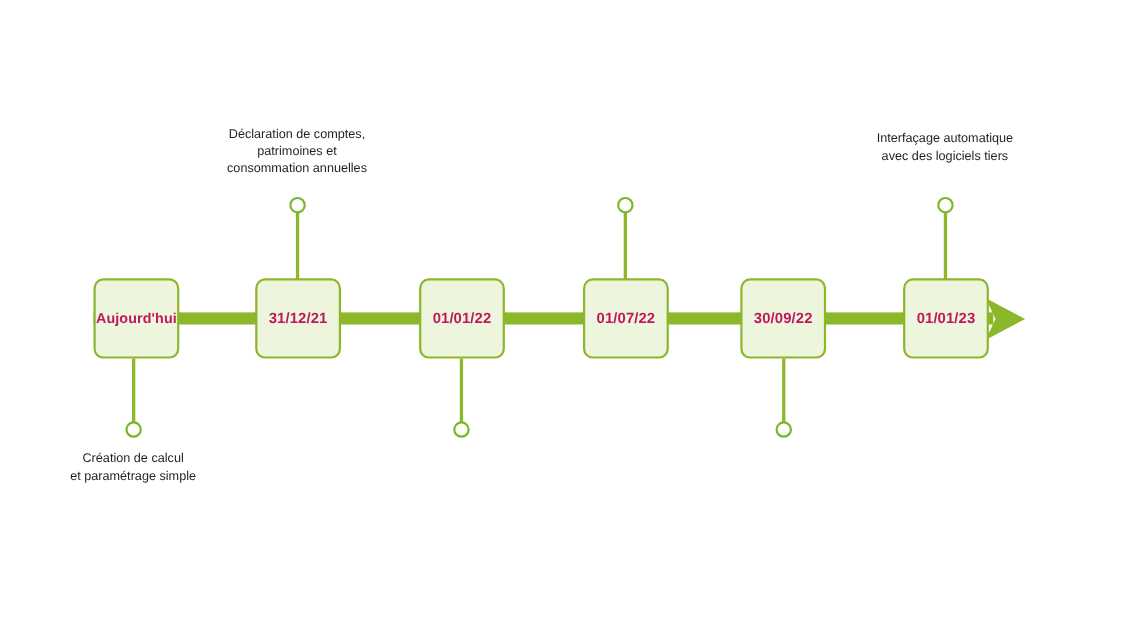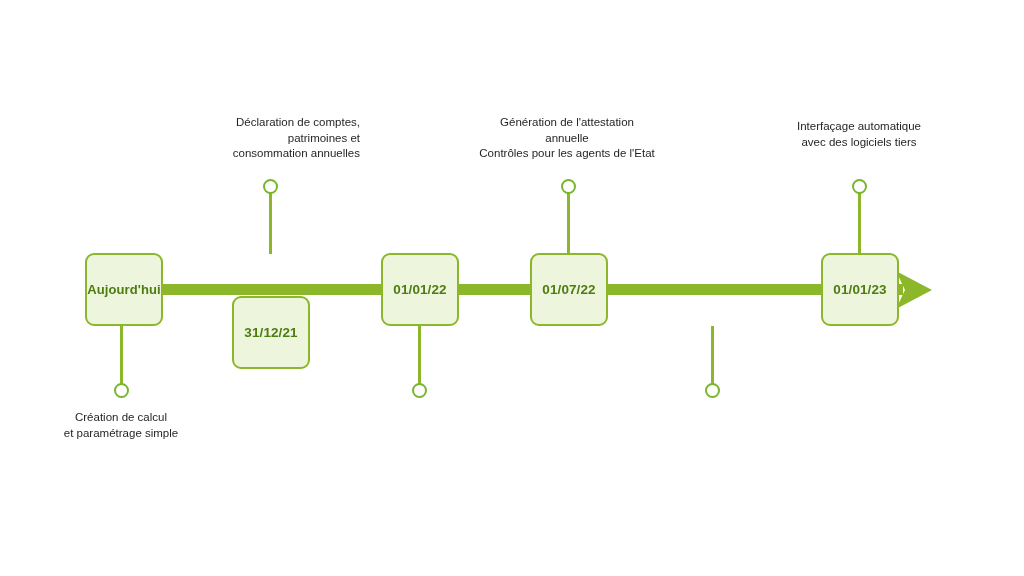--- a/index.html
+++ b/index.html
@@ -47,21 +47,21 @@
     background: #edf5dc;
     border: 2px solid #8cb72b;
     border-radius: 9px;
     display: flex;
     align-items: center;
     justify-content: center;
     z-index: 3;
   }
   .milestone-label {
     font-size: 13.5px;
-    color: #4d7c0f;
+    color: #be185d;
     font-weight: bold;
     letter-spacing: 0.1px;
     white-space: nowrap;
   }
   .milestone.first .milestone-label {
     font-size: 13px;
   }
 
   
   .stem {
@@ -106,44 +106,44 @@
   <div class="stem" style="left:120px; top:326px; height:60px;"></div>
   <div class="node-circle" style="left:114px; top:383px;"></div>
   <div class="milestone first" style="left:85px;">
     <span class="milestone-label">Aujourd'hui</span>
   </div>
   <div class="caption" style="left:31px; top:410px; width:180px;">Création de calcul
 et paramétrage simple</div>
 
   <div class="stem" style="left:269px; top:190px; height:64px;"></div>
   <div class="node-circle" style="left:263px; top:179px;"></div>
-  <div class="milestone" style="left:232px;margin-top:43px;">
+  <div class="milestone" style="left:232px;">
     <span class="milestone-label">31/12/21</span>
   </div>
-  <div class="caption" style="left:180px; top:115px; width:180px;text-align:right;">Déclaration de comptes,
+  <div class="caption" style="left:180px; top:115px; width:180px;">Déclaration de comptes,
 patrimoines et
 consommation annuelles</div>
 
   <div class="stem" style="left:418px; top:326px; height:60px;"></div>
   <div class="node-circle" style="left:412px; top:383px;"></div>
   <div class="milestone" style="left:381px;">
     <span class="milestone-label">01/01/22</span>
   </div>
 
   <div class="stem" style="left:567px; top:190px; height:64px;"></div>
   <div class="node-circle" style="left:561px; top:179px;"></div>
   <div class="milestone" style="left:530px;">
     <span class="milestone-label">01/07/22</span>
   </div>
-  <div class="caption" style="left:453px; top:115px; width:228px;">Génération de l'attestation
-annuelle
-Contrôles pour les agents de l'Etat</div>
 
   <div class="stem" style="left:711px; top:326px; height:60px;"></div>
   <div class="node-circle" style="left:705px; top:383px;"></div>
+  <div class="milestone" style="left:673px;">
+    <span class="milestone-label">30/09/22</span>
+  </div>
 
   <div class="stem" style="left:858px; top:190px; height:64px;"></div>
   <div class="node-circle" style="left:852px; top:179px;"></div>
   <div class="milestone" style="left:821px;align-items:center;">
     <span class="milestone-label">01/01/23</span>
   </div>
   <div class="caption" style="left:760px; top:119px; width:198px;">Interfaçage automatique
 avec des logiciels tiers</div>
 
 </div>

